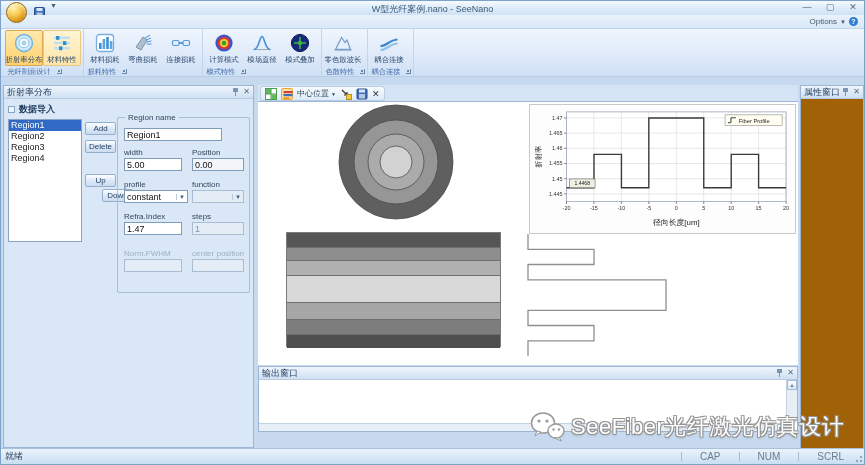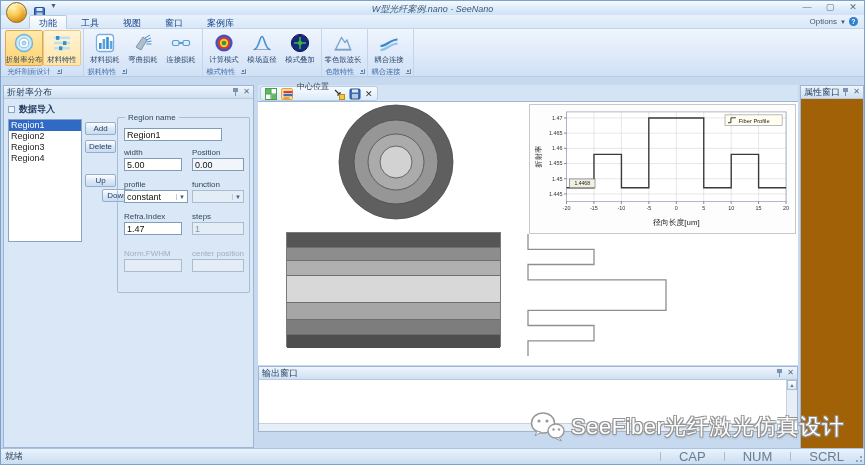--- a/index.html
+++ b/index.html
@@ -2,21 +2,21 @@
 <html><head>
 <meta charset="utf-8">
 <style>
   html,body{margin:0;padding:0;background:#9fb6cf;}
   *{box-sizing:border-box;}
   .window{position:relative;width:865px;height:465px;background:#c6d9ee;
     font-family:"Liberation Sans","DejaVu Sans",sans-serif;overflow:hidden;
     border:1px solid #7da2c9;color:#1e395b;}
   
   .titlebar{position:absolute;left:0;top:0;width:100%;height:14px;
-    background:linear-gradient(#f5fafe,#dcebfa 55%,#cfe2f5);font-style:italic;}
+    background:linear-gradient(#f5fafe,#dcebfa 55%,#cfe2f5);}
   .orb{position:absolute;left:5px;top:1px;width:21px;height:21px;border-radius:50%;
     background:radial-gradient(circle at 35% 28%,#fff3b0,#f8c84e 40%,#d4880f 78%,#a86508);
     border:1px solid #8f6a14;box-shadow:inset 0 2px 3px rgba(255,255,255,.7);z-index:5;}
   .qa-save{position:absolute;left:33px;top:2px;width:11px;height:10px;}
   .qa-caret{position:absolute;left:49px;top:1px;font-size:7px;color:#44607f;}
   .title-text{position:absolute;left:0;top:2px;width:100%;text-align:center;
     font-size:9px;color:#3c5a78;}
   .win-controls{position:absolute;right:4px;top:1px;display:flex;gap:9px;}
   .win-controls span{font-size:9px;color:#5a6b7d;width:14px;text-align:center;cursor:default;}
   
@@ -81,42 +81,42 @@
   .fld-select.disabled{background:#e4ecf5;border-color:#aabccf;color:#8a97a6;}
   
   .center{position:absolute;left:257px;top:84px;width:540px;height:363px;}
   .doc-toolbar{position:absolute;left:0;top:0;width:100%;height:17px;background:#d5e4f4;
     border-bottom:1px solid #9db6d4;}
   .dt-box{position:absolute;left:2px;top:1px;height:15px;display:flex;align-items:center;gap:4px;
     background:linear-gradient(#f8fbfe,#ddebfa);border:1px solid #b8cce4;border-radius:3px;padding:0 4px;}
   .dt-icon{width:12px;height:12px;display:block;}
   .dt-icon svg{width:12px;height:12px;display:block;}
   .dt-sel{border:1px solid #e8a33d;background:#ffdf9e;border-radius:2px;}
-  .dt-label{font-size:8px;color:#33475e;display:flex;align-items:center;gap:9px;flex-direction:column;}
+  .dt-label{font-size:8px;color:#33475e;display:flex;align-items:center;gap:2px;}
   .canvas{position:absolute;left:0;top:17px;width:540px;height:263px;background:#fff;overflow:hidden;}
   .stripes{position:absolute;left:28px;top:130px;width:215px;height:115px;border:1px solid #7a7a7a;}
   .stripes div{width:100%;}
   
   .output{position:absolute;left:0;top:281px;width:540px;height:66px;border:1px solid #9db6d4;background:#3b82f6;}
   .output .panel-header{height:13px;}
   .out-body{position:absolute;left:0;top:13px;right:0;bottom:0;background:#fff;}
   .vscroll{position:absolute;right:0;top:0;width:11px;bottom:8px;background:#e8eef6;border-left:1px solid #c3d2e2;}
   .vscroll .arr{position:absolute;left:0;top:0;width:10px;height:10px;background:linear-gradient(#fdfeff,#d7e5f4);
     border:1px solid #a8bcd2;font-size:5px;color:#5a7392;text-align:center;line-height:9px;}
   .hscroll{position:absolute;left:0;bottom:0;right:11px;height:8px;background:#e8eef6;border-top:1px solid #c3d2e2;}
   .hscroll .arr{position:absolute;right:0;top:0;width:9px;height:7px;background:linear-gradient(#fdfeff,#d7e5f4);
     border:1px solid #a8bcd2;font-size:5px;color:#5a7392;text-align:center;line-height:6px;}
   
   .right-panel{position:absolute;left:799px;top:84px;width:64px;height:459px;border:1px solid #9db6d4;background:#a16207;}
   
   .statusbar{position:absolute;left:0;bottom:0;width:100%;height:16px;
     background:linear-gradient(#eaf3fc,#c8def2);border-top:1px solid #a9c3de;
     display:flex;align-items:center;font-size:9px;color:#33475e;padding:0 4px;}
   .sb-left{flex:1;}
-  .sb-ind{display:flex;gap:18px;font-size:13px;color:#6b7c8e;align-items:center;margin-right:16px;}
+  .sb-ind{display:flex;gap:18px;font-size:10px;color:#6b7c8e;align-items:center;margin-right:16px;}
   .sb-sep{width:1px;height:9px;background:#aabccf;}
   .grip{position:absolute;right:1px;bottom:1px;width:10px;height:10px;
     background:
      radial-gradient(circle at 8px 8px,#8fa6bd 1px,transparent 1.2px),
      radial-gradient(circle at 8px 4px,#8fa6bd 1px,transparent 1.2px),
      radial-gradient(circle at 4px 8px,#8fa6bd 1px,transparent 1.2px);}
   
   .watermark{position:absolute;left:528px;top:404px;width:336px;height:44px;z-index:20;
     display:flex;align-items:center;gap:6px;pointer-events:none;}
   .wm-text{font-size:22px;color:#fff;white-space:nowrap;letter-spacing:0.5px;
@@ -140,27 +140,20 @@
     <span class="qa-caret">▼</span>
     <div class="title-text">W型光纤案例.nano - SeeNano</div>
     <div class="win-controls">
       <span>—</span>
       <span>▢</span>
       <span>✕</span>
     </div>
   </div>
 
   <div class="menubar">
-    <div id="tabs">
-        <div class="rtab active">功能</div>
-        <div class="rtab">工具</div>
-        <div class="rtab">视图</div>
-        <div class="rtab">窗口</div>
-        <div class="rtab">案例库</div>
-      </div>
     <div class="optionsbox">
       <span>Options</span>
       <span style="font-size:6px">▼</span>
       <span class="help-dot">?</span>
     </div>
   </div>
 
   <div class="ribbon">
     <div id="ribbon-groups" style="display:flex">
         <div class="ribbon-group">

